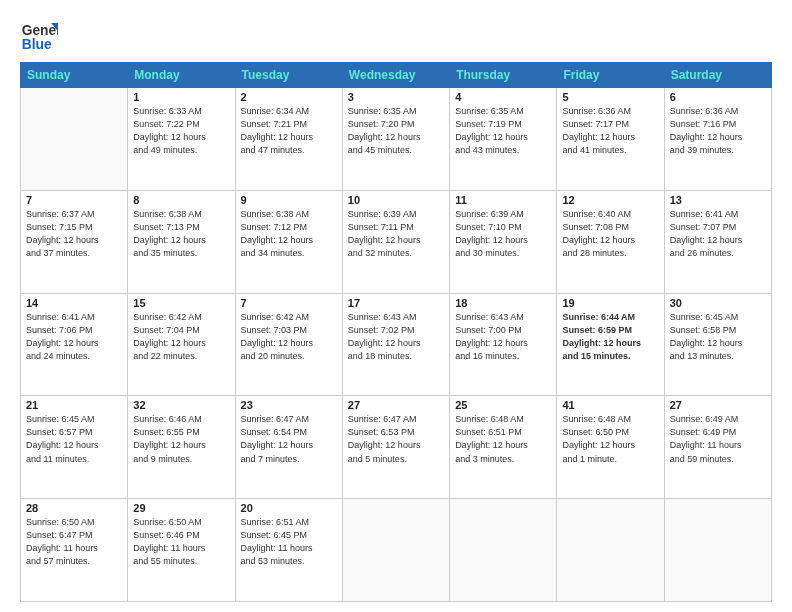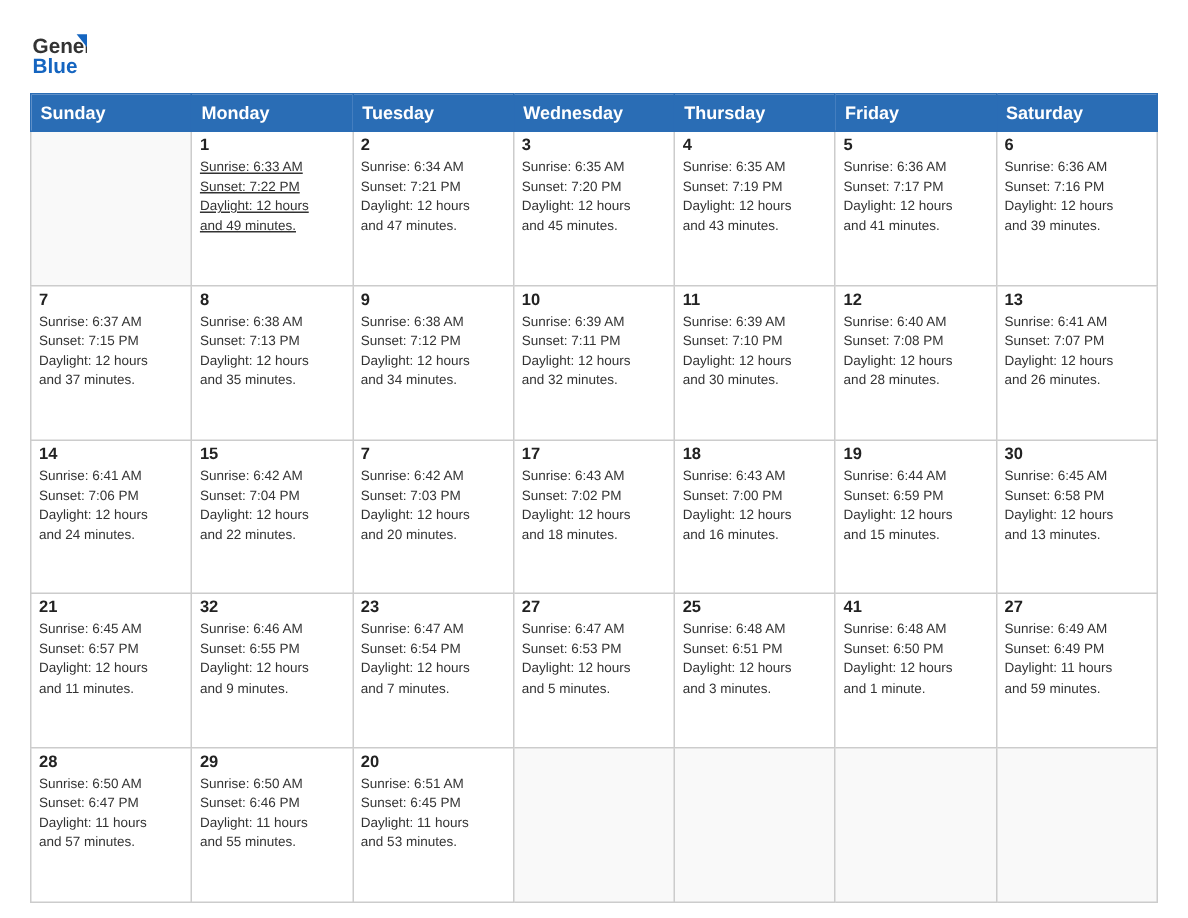--- a/index.html
+++ b/index.html
@@ -39,21 +39,21 @@
     }
     .calendar {
       flex: 1;
       border: 1px solid #ccc;
       border-collapse: collapse;
       width: 100%;
       table-layout: fixed;
     }
     .calendar th {
       background: #2a6db5;
-      color: #ffffff;
+      color: #5eead4;
       font-size: 12px;
       font-weight: bold;
       text-align: left;
       padding: 5px 6px;
       border: 1px solid #2a6db5;
     }
     .calendar td {
       vertical-align: top;
       border: 1px solid #ccc;
       padding: 3px 5px;
@@ -112,21 +112,21 @@
           <th>Thursday</th>
           <th>Friday</th>
           <th>Saturday</th>
         </tr>
     </thead>
     <tbody id="calendar-body">
     <tr>
           <td class="empty-cell"></td>
           <td>
             <span class="day-number">1</span>
-            <div class="day-info" style="white-space: pre-line; text-decoration: underline;">Sunrise: 6:33 AM
+            <div class="day-info" style="white-space: pre-line;">Sunrise: 6:33 AM
 Sunset: 7:22 PM
 Daylight: 12 hours
 and 49 minutes.</div>
           </td>
           <td>
             <span class="day-number">2</span>
             <div class="day-info" style="white-space: pre-line;">Sunrise: 6:34 AM
 Sunset: 7:21 PM
 Daylight: 12 hours
 and 47 minutes.</div>
@@ -242,21 +242,21 @@
           </td>
           <td>
             <span class="day-number">18</span>
             <div class="day-info" style="white-space: pre-line;">Sunrise: 6:43 AM
 Sunset: 7:00 PM
 Daylight: 12 hours
 and 16 minutes.</div>
           </td>
           <td>
             <span class="day-number">19</span>
-            <div class="day-info" style="white-space: pre-line;">Sunrise: 6:44 AM
+            <div class="day-info" style="white-space: pre-line; font-weight: bold;">Sunrise: 6:44 AM
 Sunset: 6:59 PM
 Daylight: 12 hours
 and 15 minutes.</div>
           </td>
           <td>
             <span class="day-number">30</span>
             <div class="day-info" style="white-space: pre-line;">Sunrise: 6:45 AM
 Sunset: 6:58 PM
 Daylight: 12 hours
 and 13 minutes.</div>

